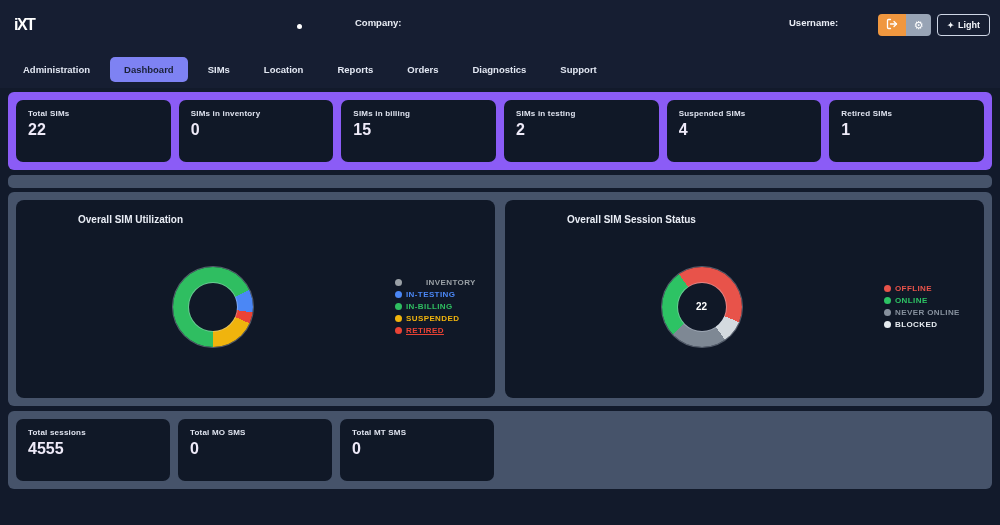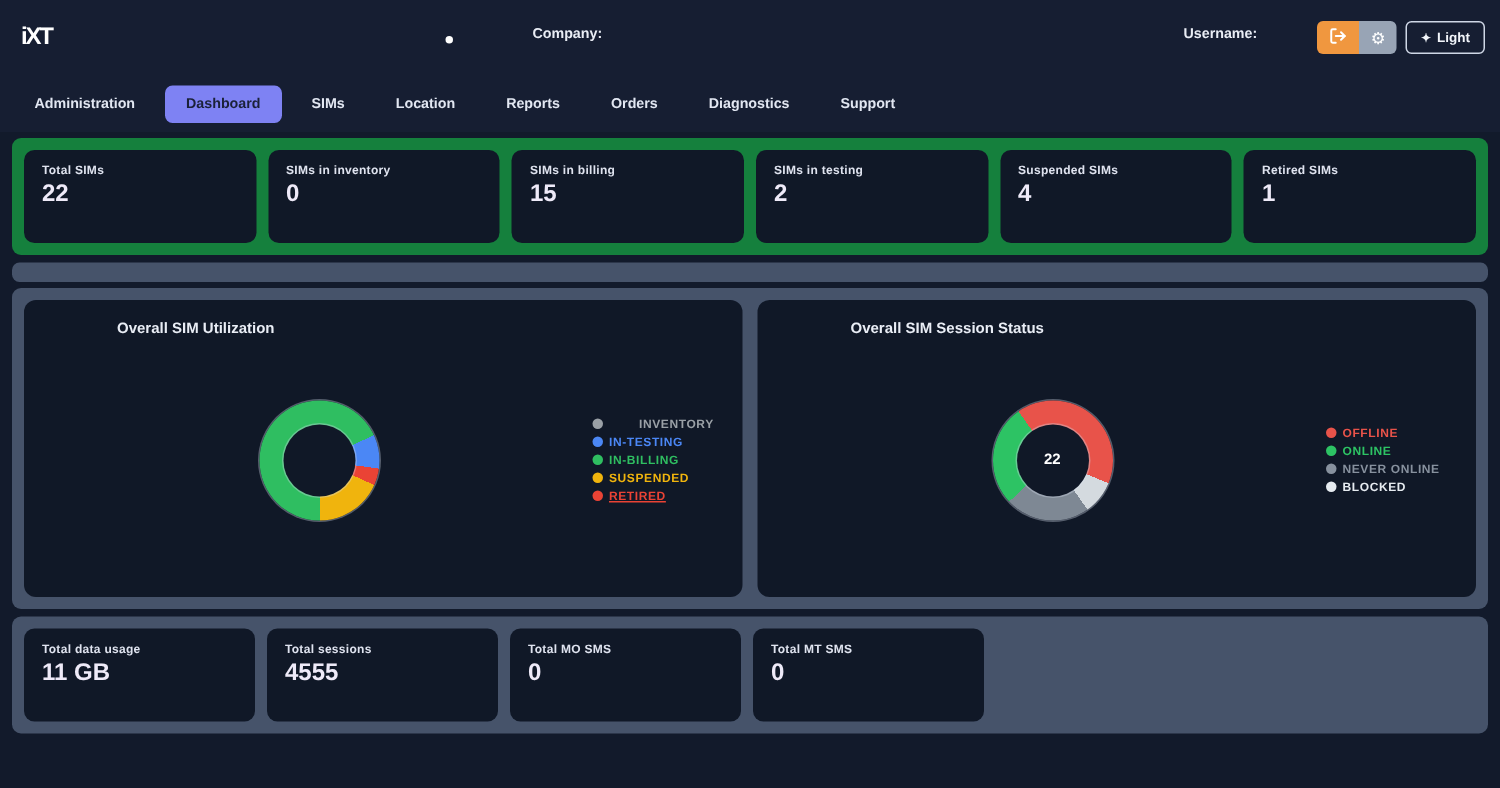--- a/index.html
+++ b/index.html
@@ -48,21 +48,21 @@
     height:38px; background:#161e32;
     display:flex; align-items:center; padding:0 6px;
   }
   .nav-tab {
     padding:7px 14px; margin:0 3px;
     font-size:9.5px; font-weight:600; color:#e2e7f2;
     border-radius:5px; cursor:pointer; white-space:nowrap;
   }
   .nav-tab.active { background:#7e82f3; color:#1a2138; }
   
-  .panel { margin:4px 8px 0; background:#15803d; border-radius:6px; }
+  .panel { margin:4px 8px 0; background:#8b5cf6; border-radius:6px; }
   .stats-row { padding:8px; display:flex; gap:8px; }
   .stat-card {
     flex:1; height:62px; background:#101827;
     border-radius:7px; padding:9px 12px;
   }
   .stat-label { font-size:8px; font-weight:600; color:#dfe3ef; letter-spacing:0.2px; }
   .stat-value { font-size:16px; font-weight:700; color:#eeeaf8; margin-top:3px; }
   .thin-bar { height:13px; margin:5px 8px 0; background:#46536a; border-radius:5px; }
   
   .charts-row { margin:4px 8px 0; background:#46536a; border-radius:6px; padding:8px; display:flex; gap:10px; }
@@ -222,24 +222,20 @@
             <span class="legend-dot" style="background: rgb(230, 235, 240);"></span>
             <span>BLOCKED</span>
           </div>
         </div>
     </div>
   </div>
 </div>
 
 <div class="bottom-row">
     <div class="stat-card">
-      <div class="stat-label">Total data usage</div>
-      <div class="stat-value">11 GB</div>
-    </div>
-    <div class="stat-card">
       <div class="stat-label">Total sessions</div>
       <div class="stat-value">4555</div>
     </div>
     <div class="stat-card">
       <div class="stat-label">Total MO SMS</div>
       <div class="stat-value">0</div>
     </div>
     <div class="stat-card">
       <div class="stat-label">Total MT SMS</div>
       <div class="stat-value">0</div>

